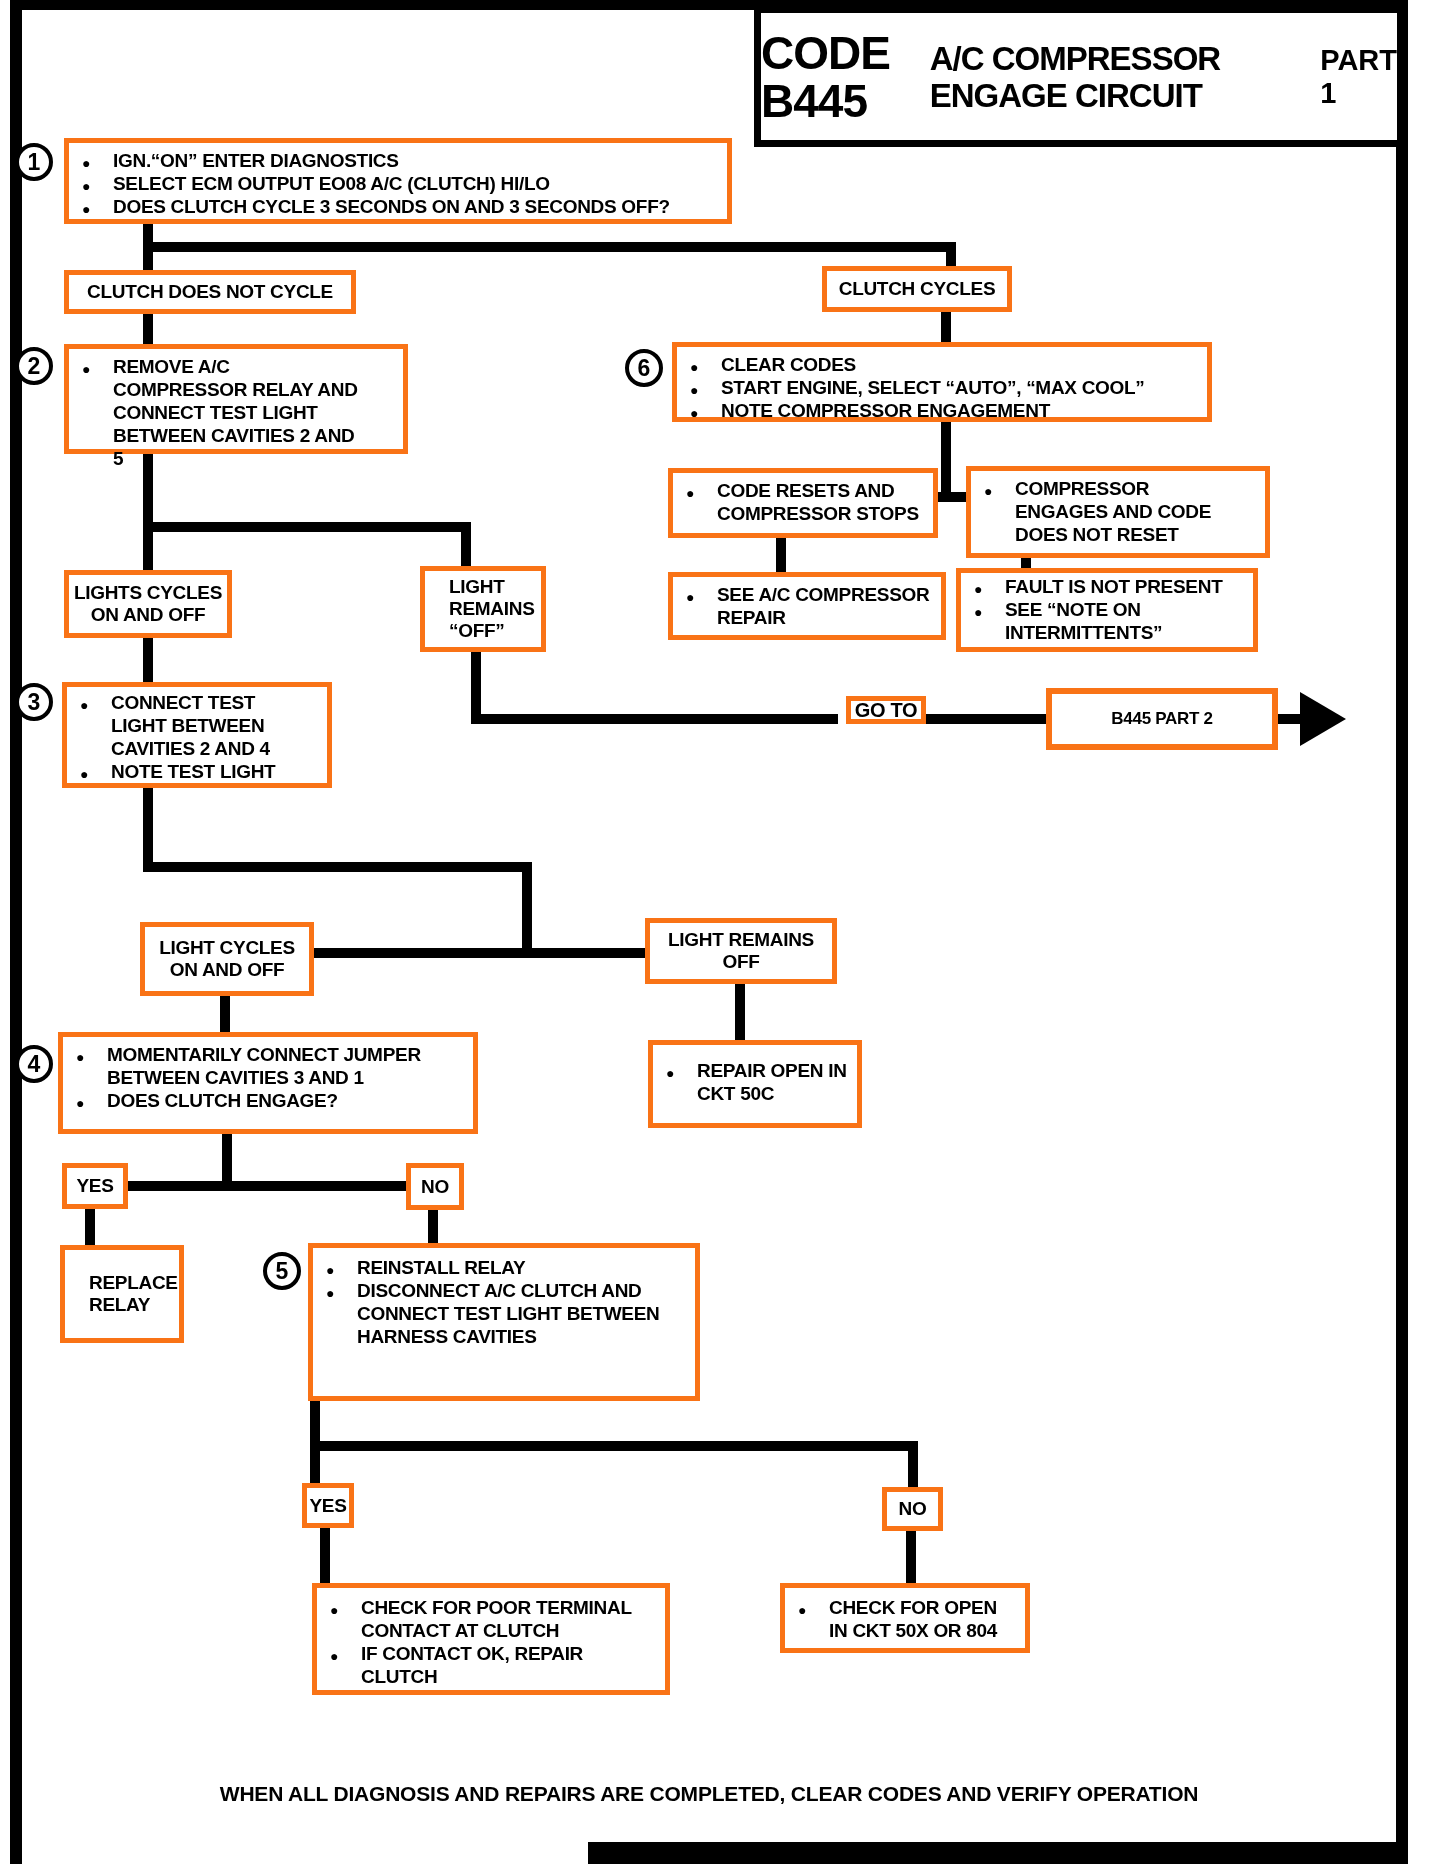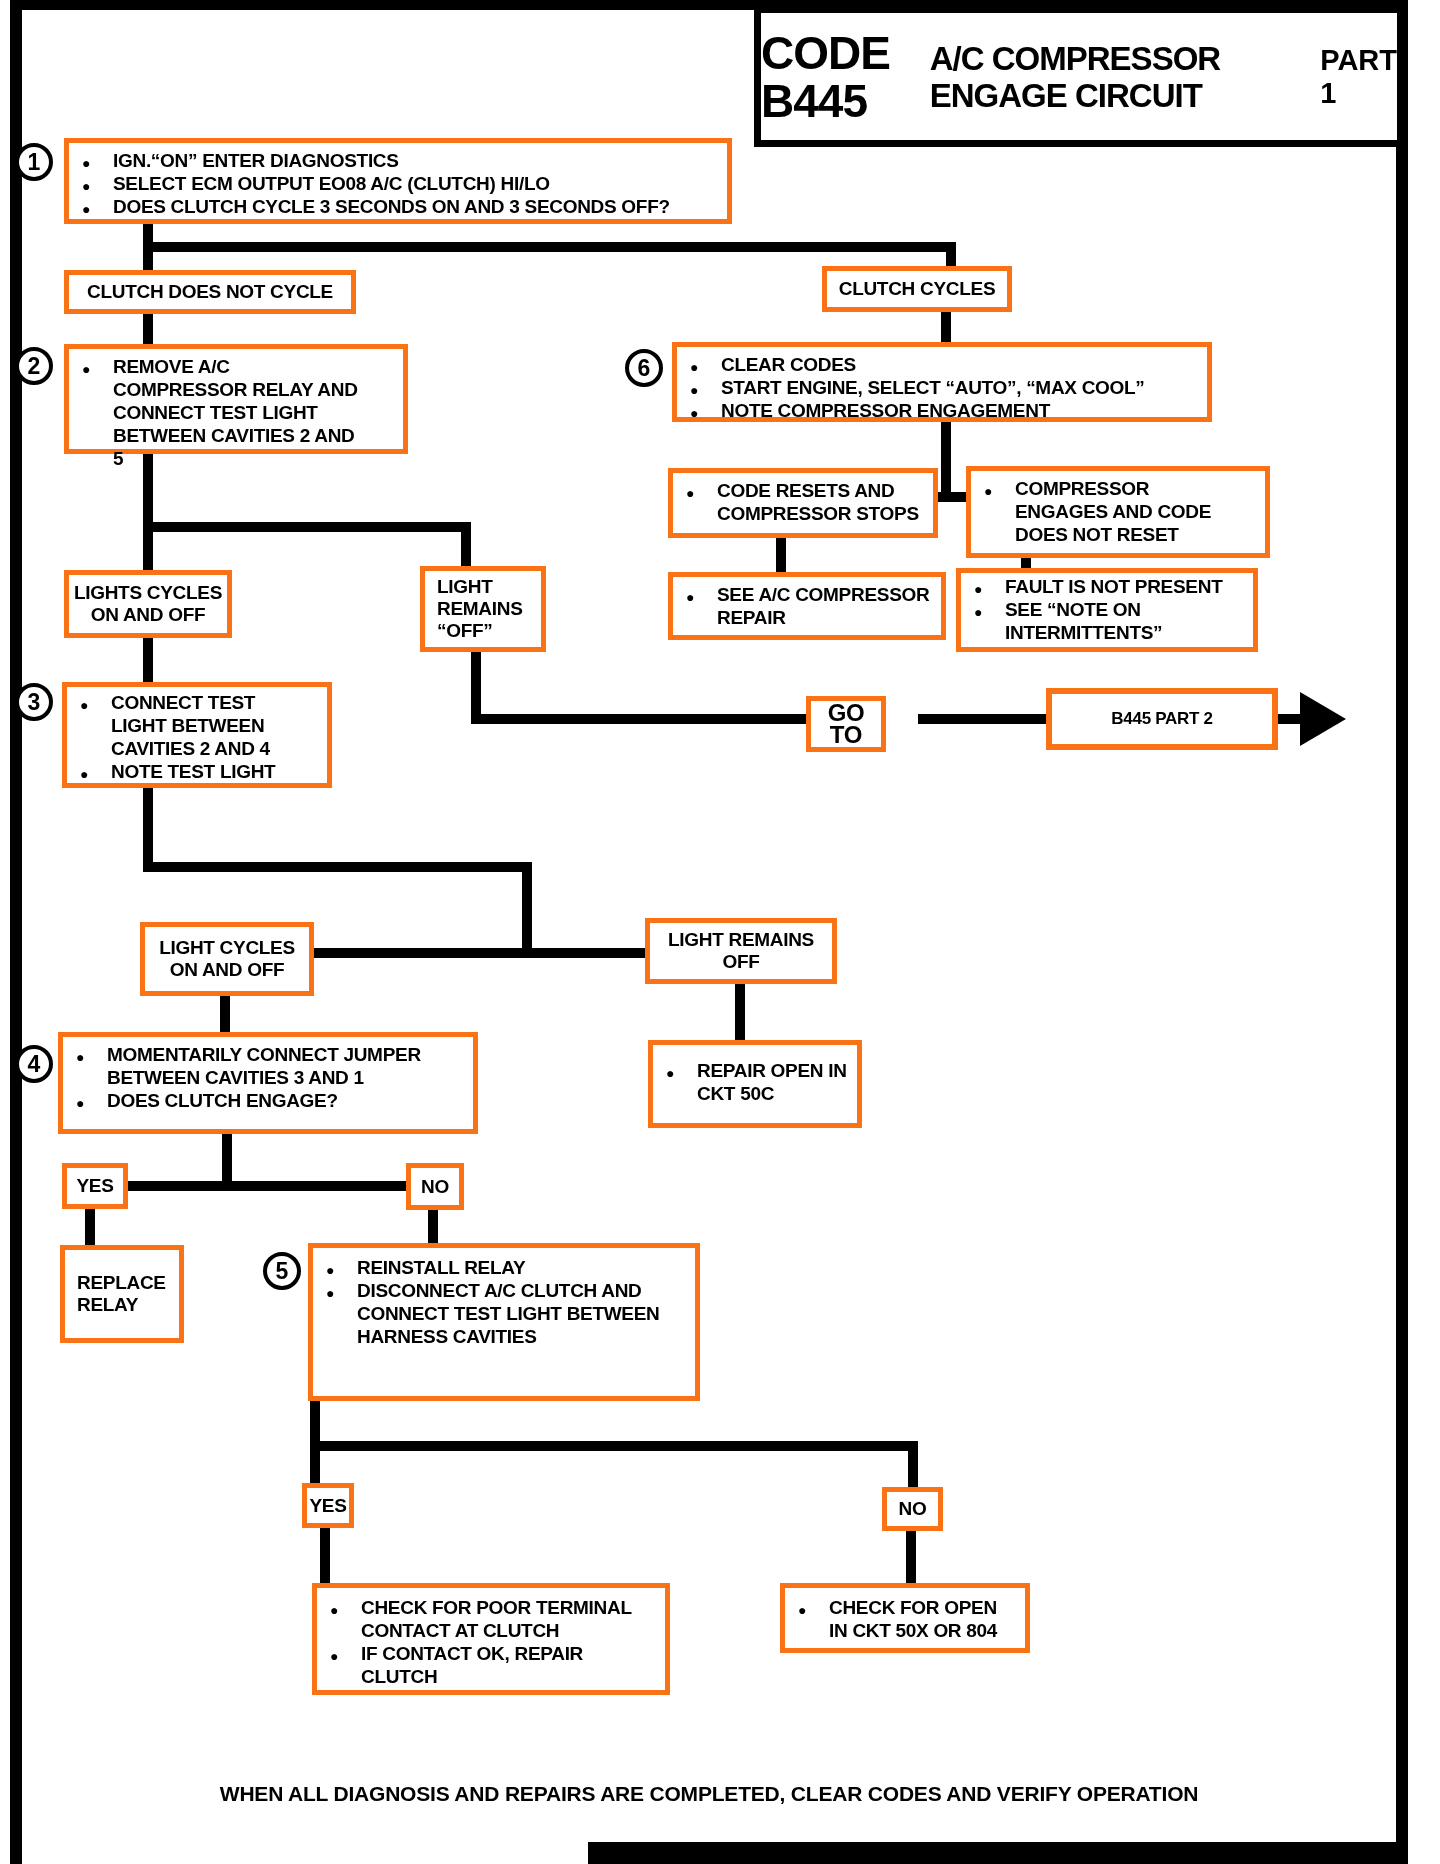--- a/index.html
+++ b/index.html
@@ -6,21 +6,21 @@
   #page{
     position:relative;width:1440px;height:1864px;background:#ffffff;
     font-family:"Liberation Sans",sans-serif;font-weight:700;color:#000;
     overflow:hidden;
   }
   .ln{position:absolute;background:#000;}
   .box{position:absolute;border:5px solid #f97316;background:#fff;box-sizing:border-box;}
   .lbl{display:flex;align-items:center;justify-content:center;text-align:center;
        font-size:19px;line-height:22px;letter-spacing:-0.3px;}
   .lbl-left{display:flex;align-items:center;justify-content:flex-start;text-align:left;
-       font-size:19px;line-height:22px;letter-spacing:-0.3px;padding-left:12px;}
+       font-size:19px;line-height:22px;letter-spacing:-0.3px;padding-left:24px;}
   .buls{padding:6px 8px 4px 0;}
   .bul{position:relative;padding-left:44px;font-size:19px;line-height:23px;letter-spacing:-0.3px;}
   .bul::before{content:"\25CF";position:absolute;left:13px;top:3px;font-size:14px;}
   .circ{position:absolute;width:38px;height:38px;border:4px solid #000;border-radius:50%;
         background:#fff;display:flex;align-items:center;justify-content:center;
         font-size:23px;box-sizing:border-box;}
   #title-box{position:absolute;left:754px;top:6px;width:650px;height:141px;
         border:7px solid #000;box-sizing:border-box;background:#fff;
         display:flex;flex-direction:row;align-items:center;justify-content:center;}
   #title-box .t1{font-size:46px;line-height:48px;letter-spacing:-1px;}
@@ -131,21 +131,21 @@
   </div>
   <div class="box lbl-left" style="left:420px;top:566px;width:126px;height:86px">
     <span>LIGHT REMAINS “OFF”</span>
   </div>
 
   <div class="box buls" style="left:62px;top:682px;width:270px;height:106px;padding-right:26px;padding-top:4px">
     <div class="bul">CONNECT TEST LIGHT BETWEEN CAVITIES 2 AND 4</div>
     <div class="bul">NOTE TEST LIGHT</div>
   </div>
 
-  <div class="box lbl" style="left:806px;top:696px;width:80px;height:56px;font-size:24px">
+  <div class="box lbl" style="left:846px;top:696px;width:80px;height:28px;font-size:20px">
     <span>GO TO</span>
   </div>
   <div class="box lbl" style="left:1046px;top:688px;width:232px;height:62px;border-width:6px;font-size:17px">
     <span>B445 PART 2</span>
   </div>
 
   <div class="box lbl" style="left:140px;top:922px;width:174px;height:74px">
     <span>LIGHT CYCLES ON AND OFF</span>
   </div>
   <div class="box lbl" style="left:645px;top:918px;width:192px;height:66px">

